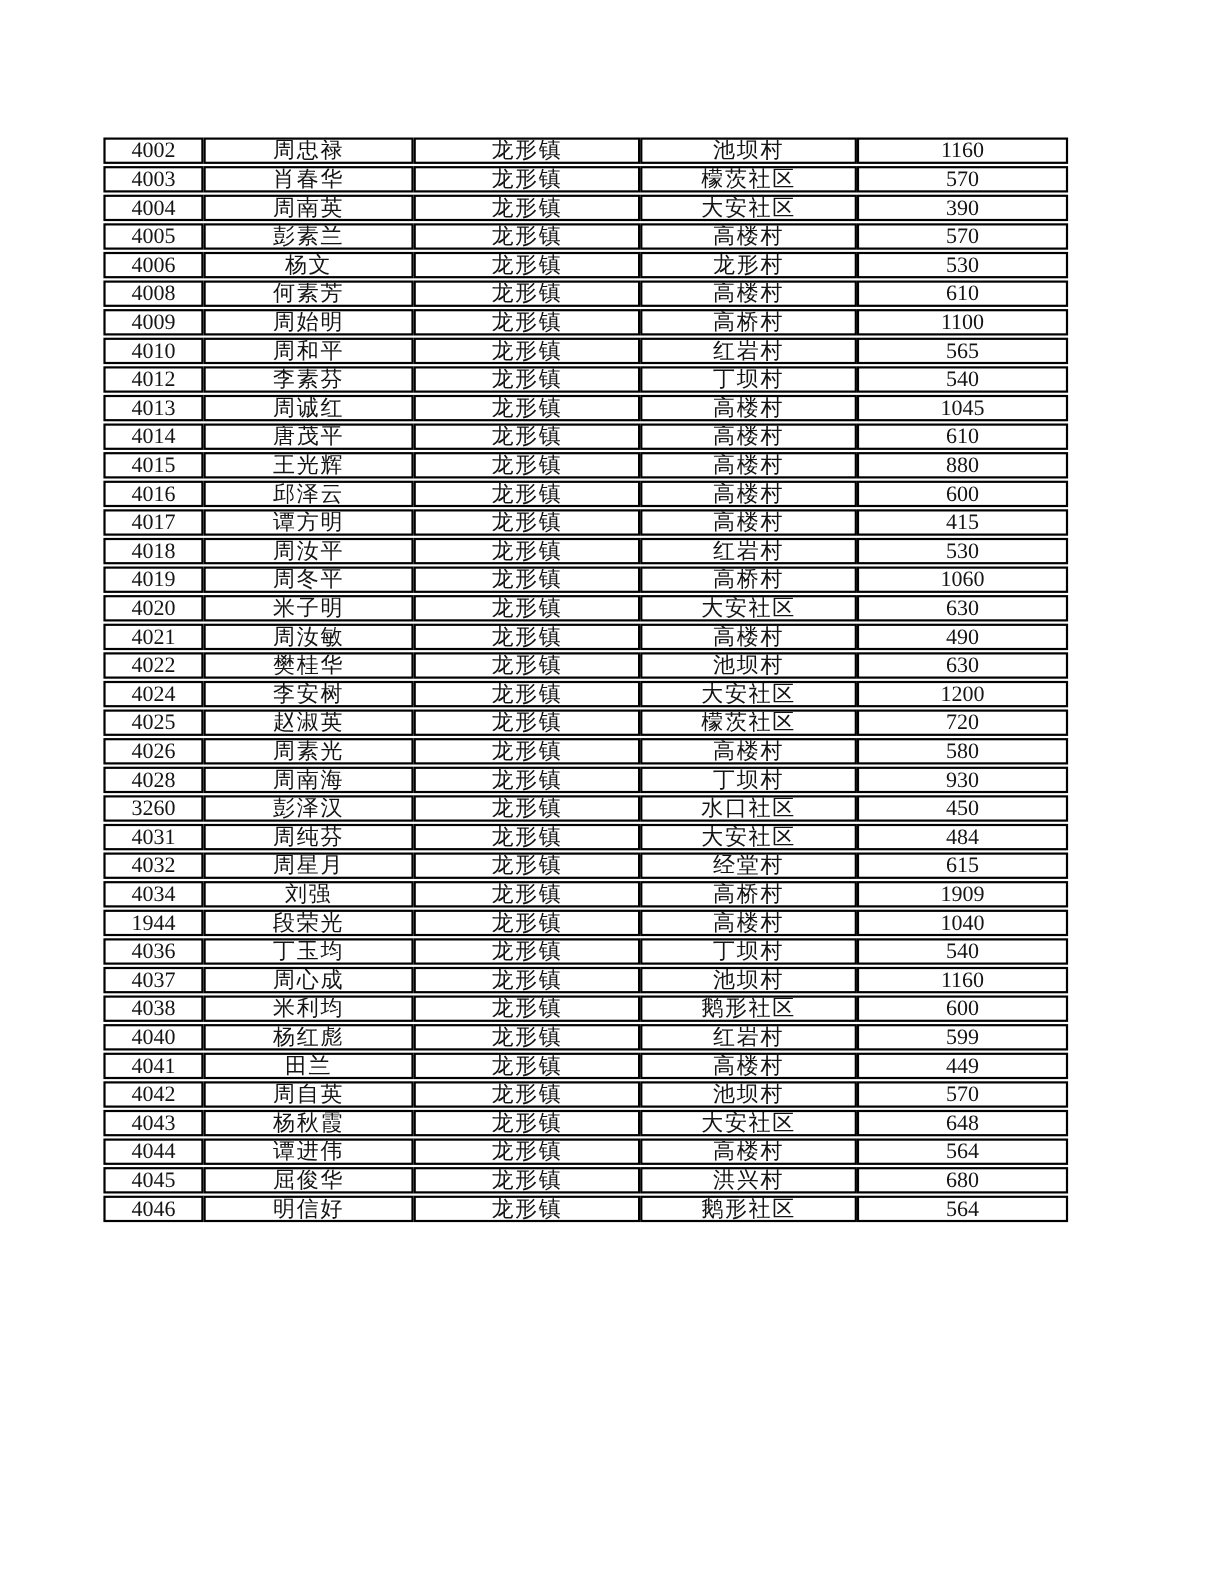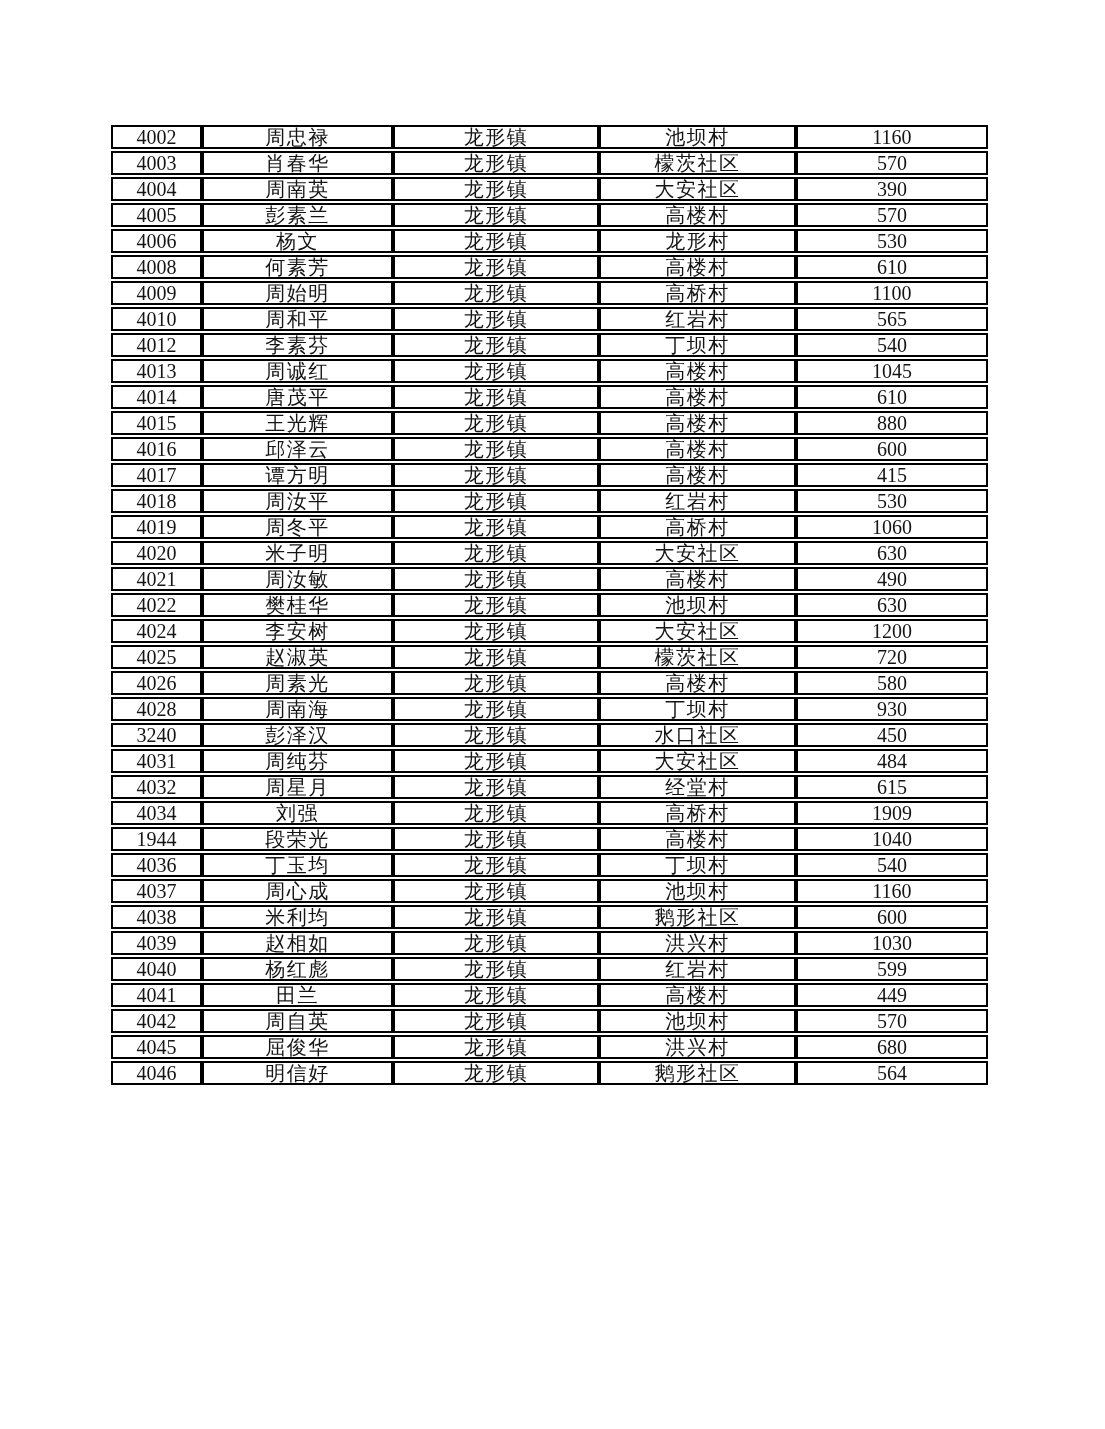--- a/index.html
+++ b/index.html
@@ -9,21 +9,21 @@
   }
   .page {
     position: relative;
     width: 1105px;
     height: 1429px;
     background: #ffffff;
     overflow: hidden;
   }
   table.doc-table {
     position: absolute;
-    left: 111px;
+    left: 94px;
     top: 123px;
     width: 877px;
     border-collapse: separate;
     border-spacing: 0 2px;
     table-layout: fixed;
     font-family: "Liberation Serif", "DejaVu Serif", serif;
     color: #141414;
   }
   table.doc-table td {
     border: 2px solid #000000;
@@ -211,21 +211,21 @@
           <td>580</td>
         </tr>
         <tr>
           <td>4028</td>
           <td>周南海</td>
           <td>龙形镇</td>
           <td>丁坝村</td>
           <td>930</td>
         </tr>
         <tr>
-          <td>3240</td>
+          <td>3260</td>
           <td>彭泽汉</td>
           <td>龙形镇</td>
           <td>水口社区</td>
           <td>450</td>
         </tr>
         <tr>
           <td>4031</td>
           <td>周纯芬</td>
           <td>龙形镇</td>
           <td>大安社区</td>
@@ -267,46 +267,53 @@
           <td>1160</td>
         </tr>
         <tr>
           <td>4038</td>
           <td>米利均</td>
           <td>龙形镇</td>
           <td>鹅形社区</td>
           <td>600</td>
         </tr>
         <tr>
-          <td>4039</td>
-          <td>赵相如</td>
-          <td>龙形镇</td>
-          <td>洪兴村</td>
-          <td>1030</td>
-        </tr>
-        <tr>
           <td>4040</td>
           <td>杨红彪</td>
           <td>龙形镇</td>
           <td>红岩村</td>
           <td>599</td>
         </tr>
         <tr>
           <td>4041</td>
           <td>田兰</td>
           <td>龙形镇</td>
           <td>高楼村</td>
           <td>449</td>
         </tr>
         <tr>
           <td>4042</td>
           <td>周自英</td>
           <td>龙形镇</td>
           <td>池坝村</td>
           <td>570</td>
+        </tr>
+        <tr>
+          <td>4043</td>
+          <td>杨秋霞</td>
+          <td>龙形镇</td>
+          <td>大安社区</td>
+          <td>648</td>
+        </tr>
+        <tr>
+          <td>4044</td>
+          <td>谭进伟</td>
+          <td>龙形镇</td>
+          <td>高楼村</td>
+          <td>564</td>
         </tr>
         <tr>
           <td>4045</td>
           <td>屈俊华</td>
           <td>龙形镇</td>
           <td>洪兴村</td>
           <td>680</td>
         </tr>
         <tr>
           <td>4046</td>

